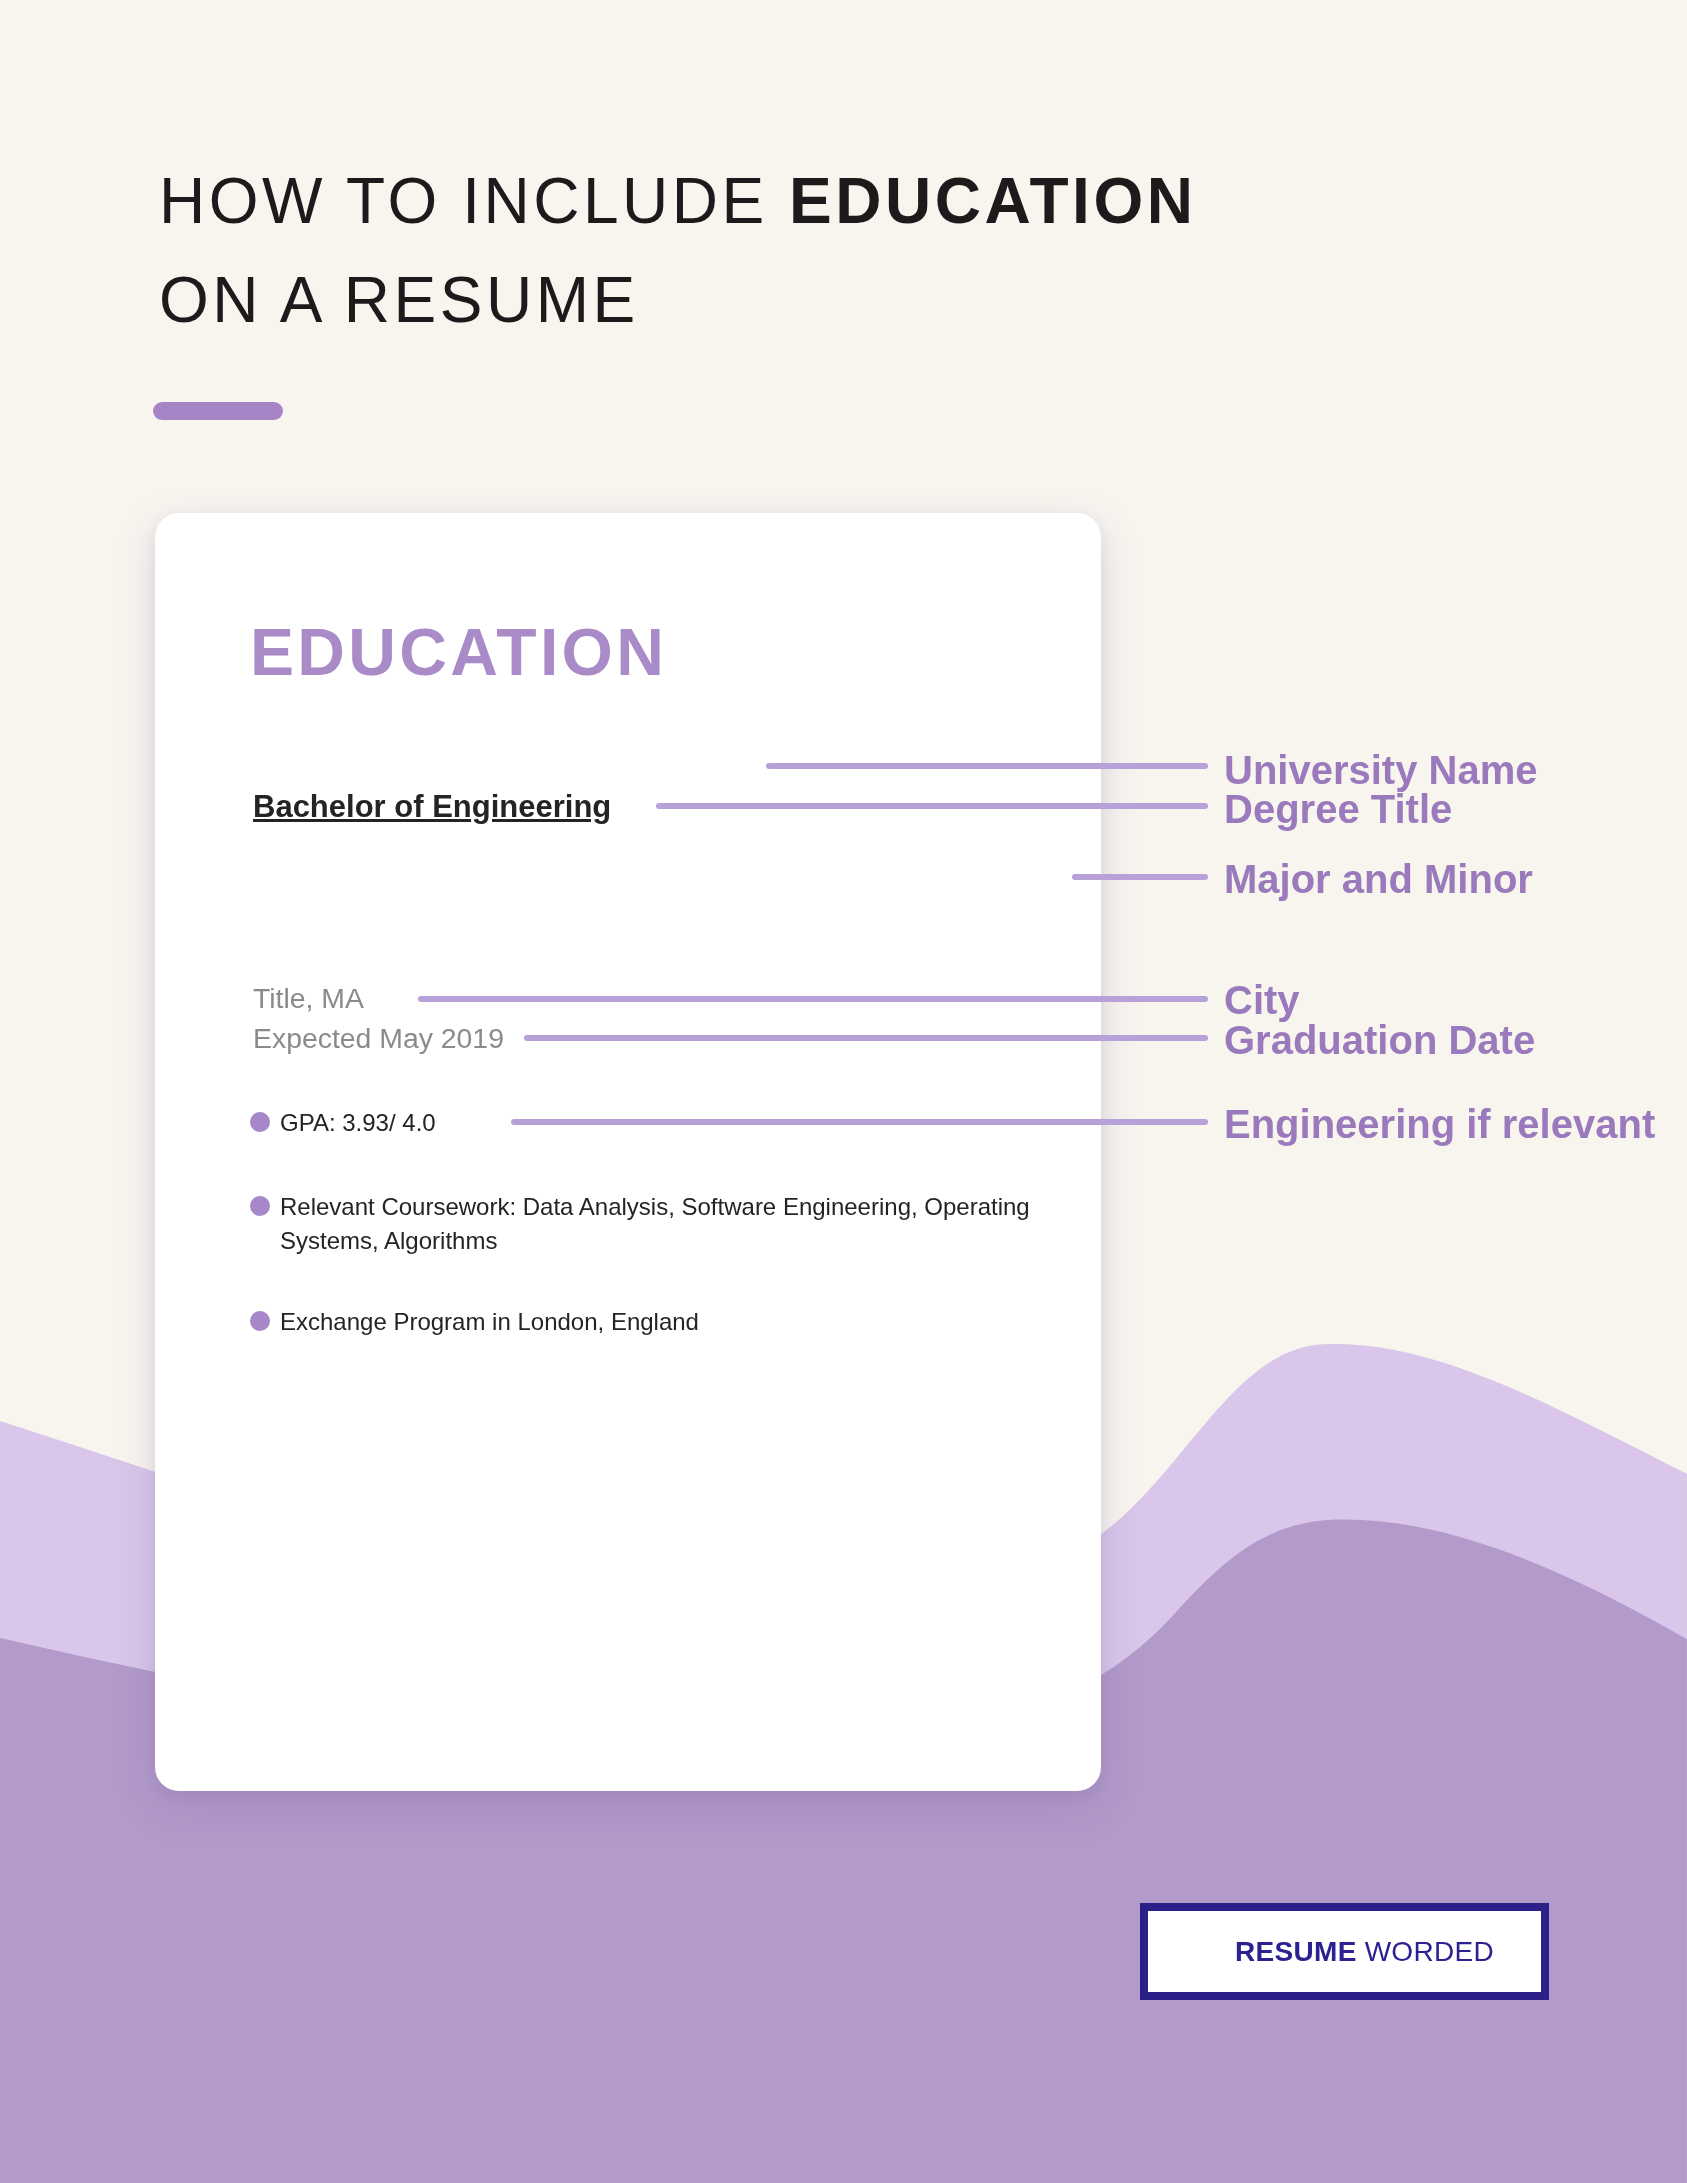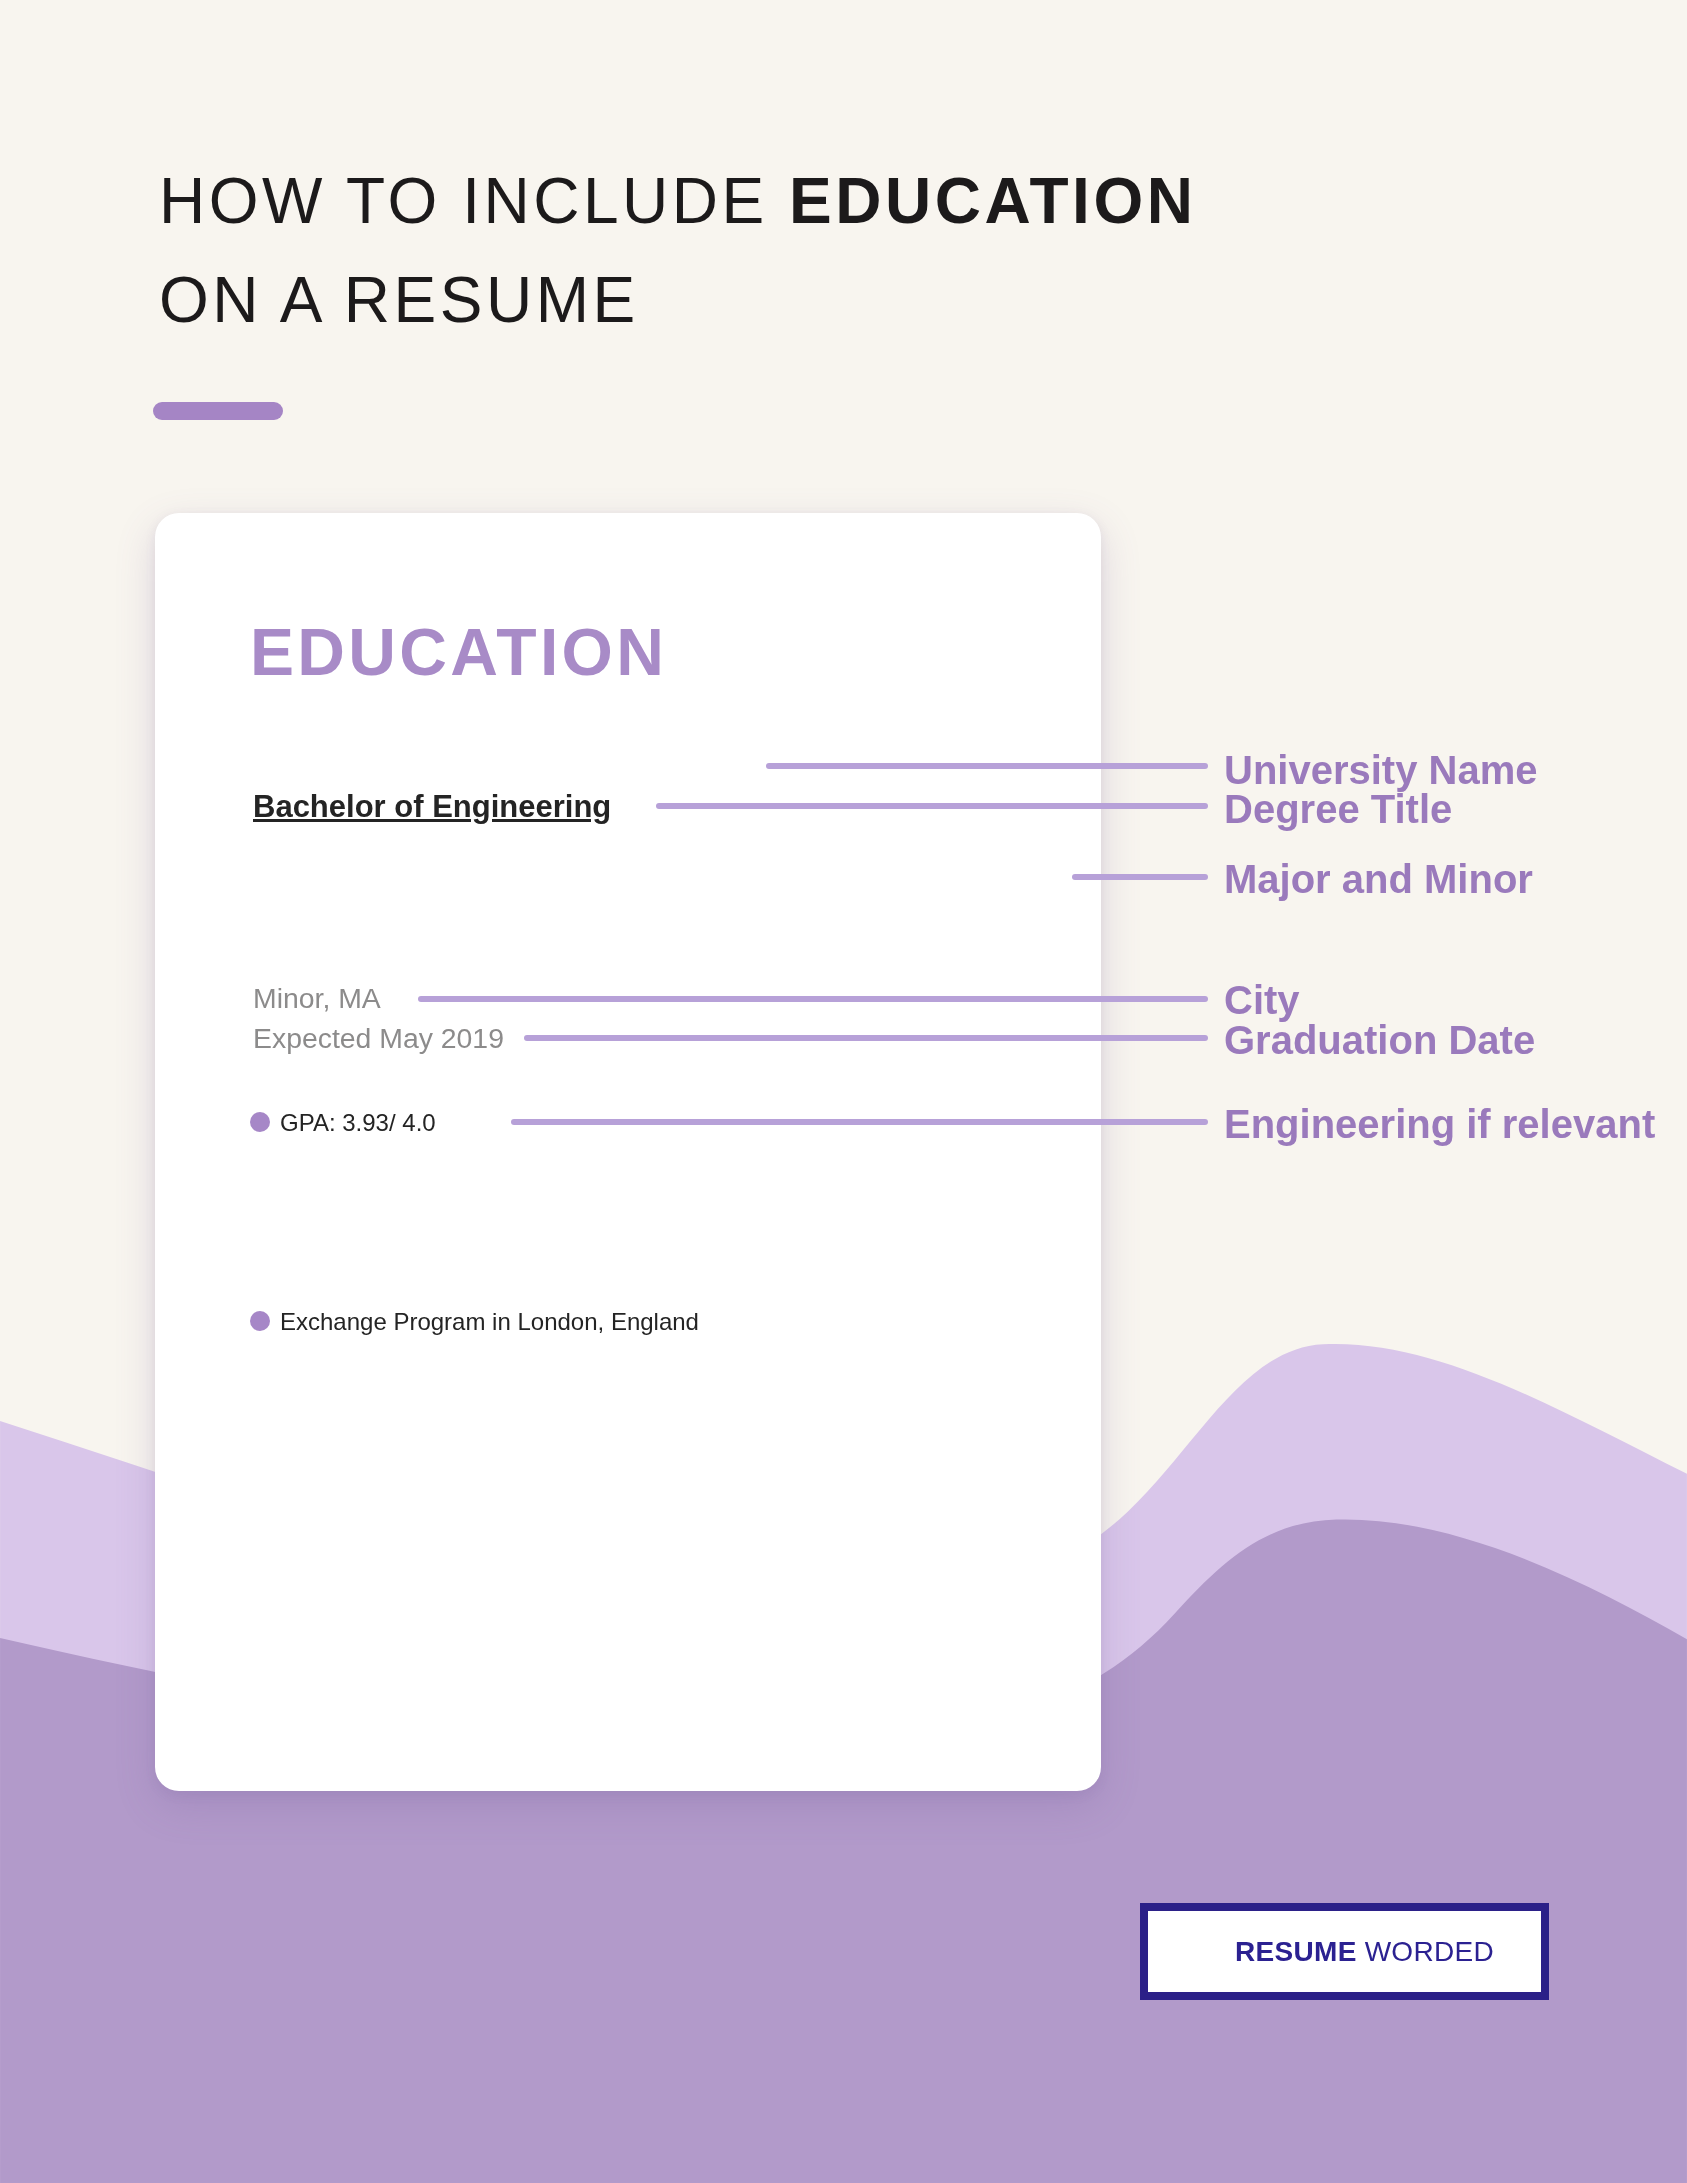--- a/index.html
+++ b/index.html
@@ -138,26 +138,30 @@
 
   <div class="title-line title-line-2">ON A RESUME</div>
   <div class="title-line title-line-1"><span>HOW TO INCLUDE </span><span class="title-bold">EDUCATION</span></div>
   <div class="accent-dash"></div>
 
   <div class="card"></div>
 
   <div class="card-heading">EDUCATION</div>
 
   <div class="degree-line">Bachelor of Engineering</div>
-  <div class="muted-line city-line">Minor, MA</div>
+  <div class="muted-line city-line">Title, MA</div>
   <div class="muted-line grad-line">Expected May 2019</div>
 
   <div class="bullet-row bullet-row-1">
     <span class="bullet-dot"></span>
     <span class="bullet-text">GPA: 3.93/ 4.0</span>
+  </div>
+  <div class="bullet-row bullet-row-2">
+    <span class="bullet-dot"></span>
+    <span class="bullet-text">Relevant Coursework: Data Analysis, Software Engineering, Operating Systems, Algorithms</span>
   </div>
   <div class="bullet-row bullet-row-3">
     <span class="bullet-dot"></span>
     <span class="bullet-text">Exchange Program in London, England</span>
   </div>
 
   <div class="cline cline-1"></div>
   <div class="cline cline-2"></div>
   <div class="cline cline-3"></div>
   <div class="cline cline-4"></div>

